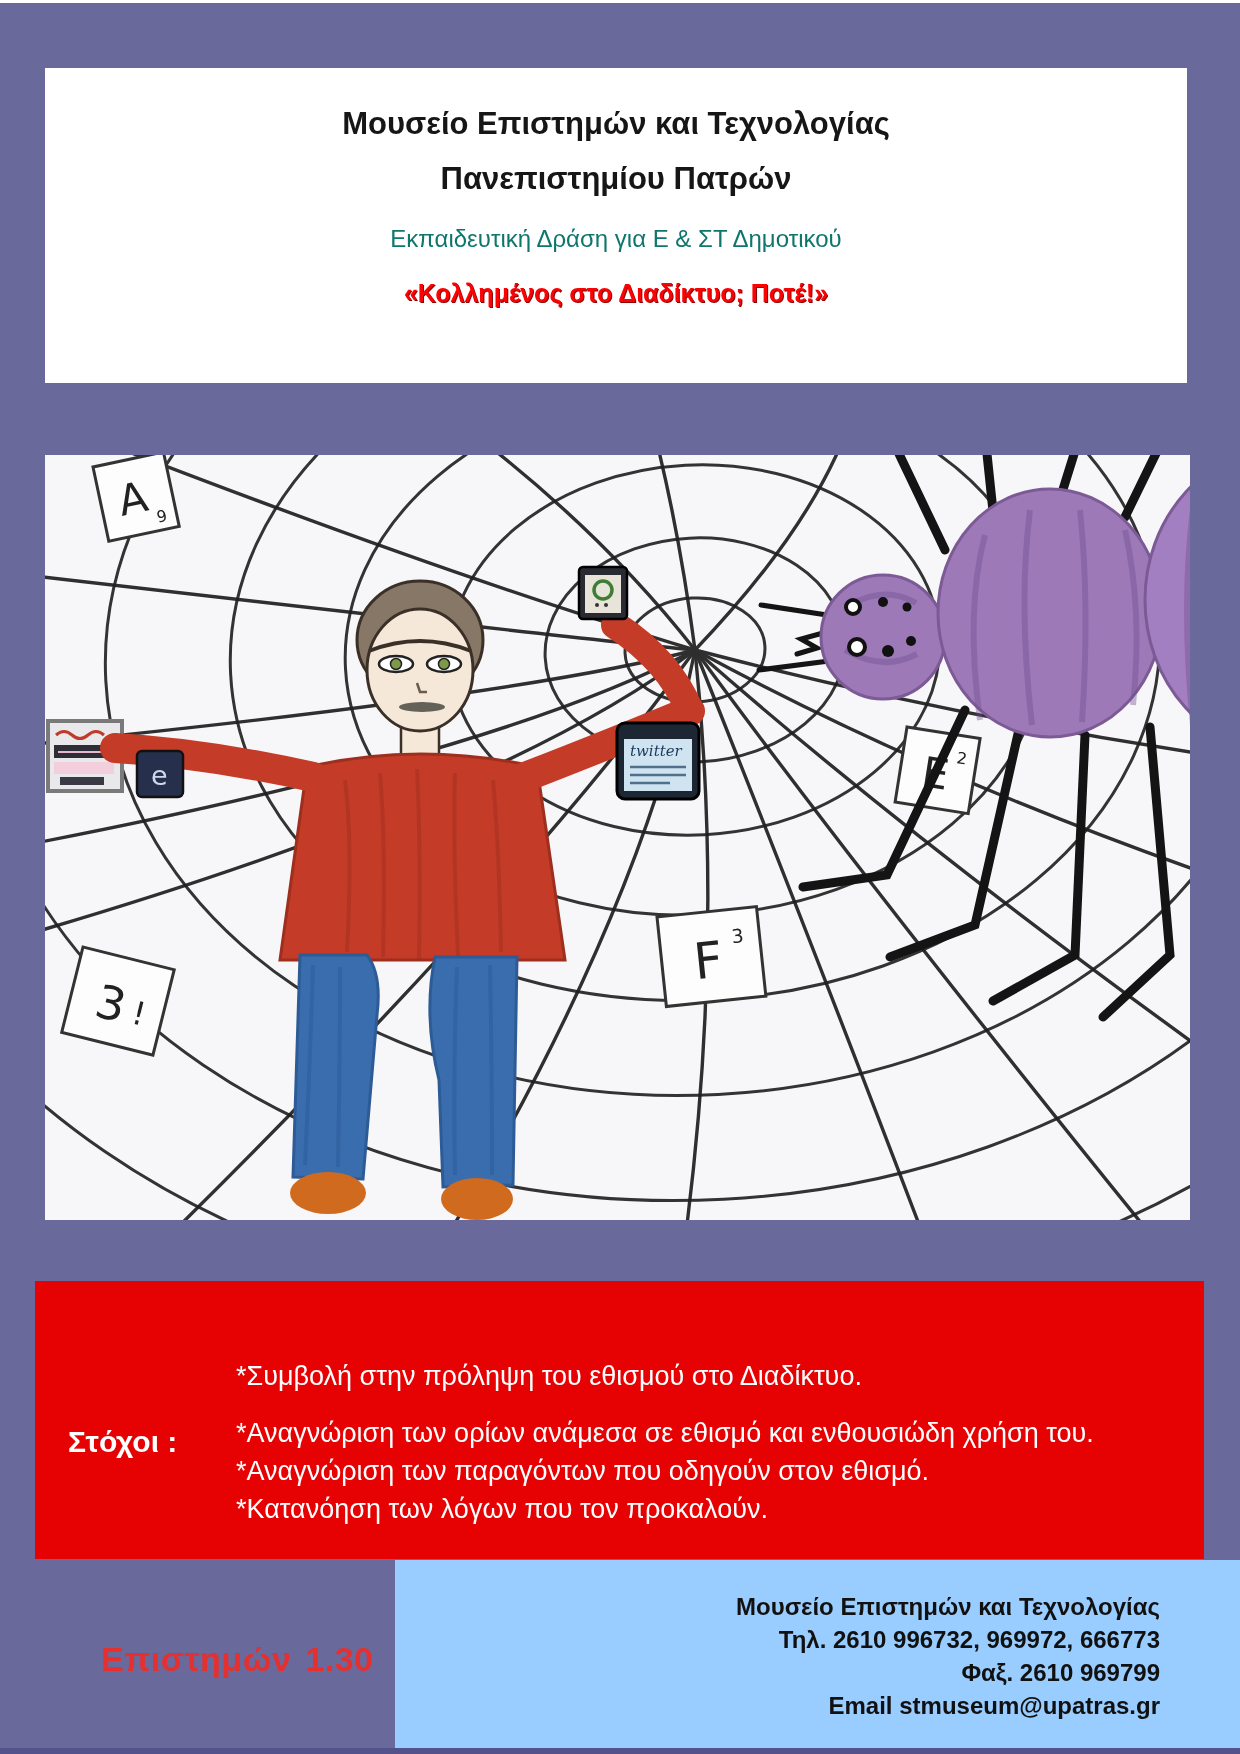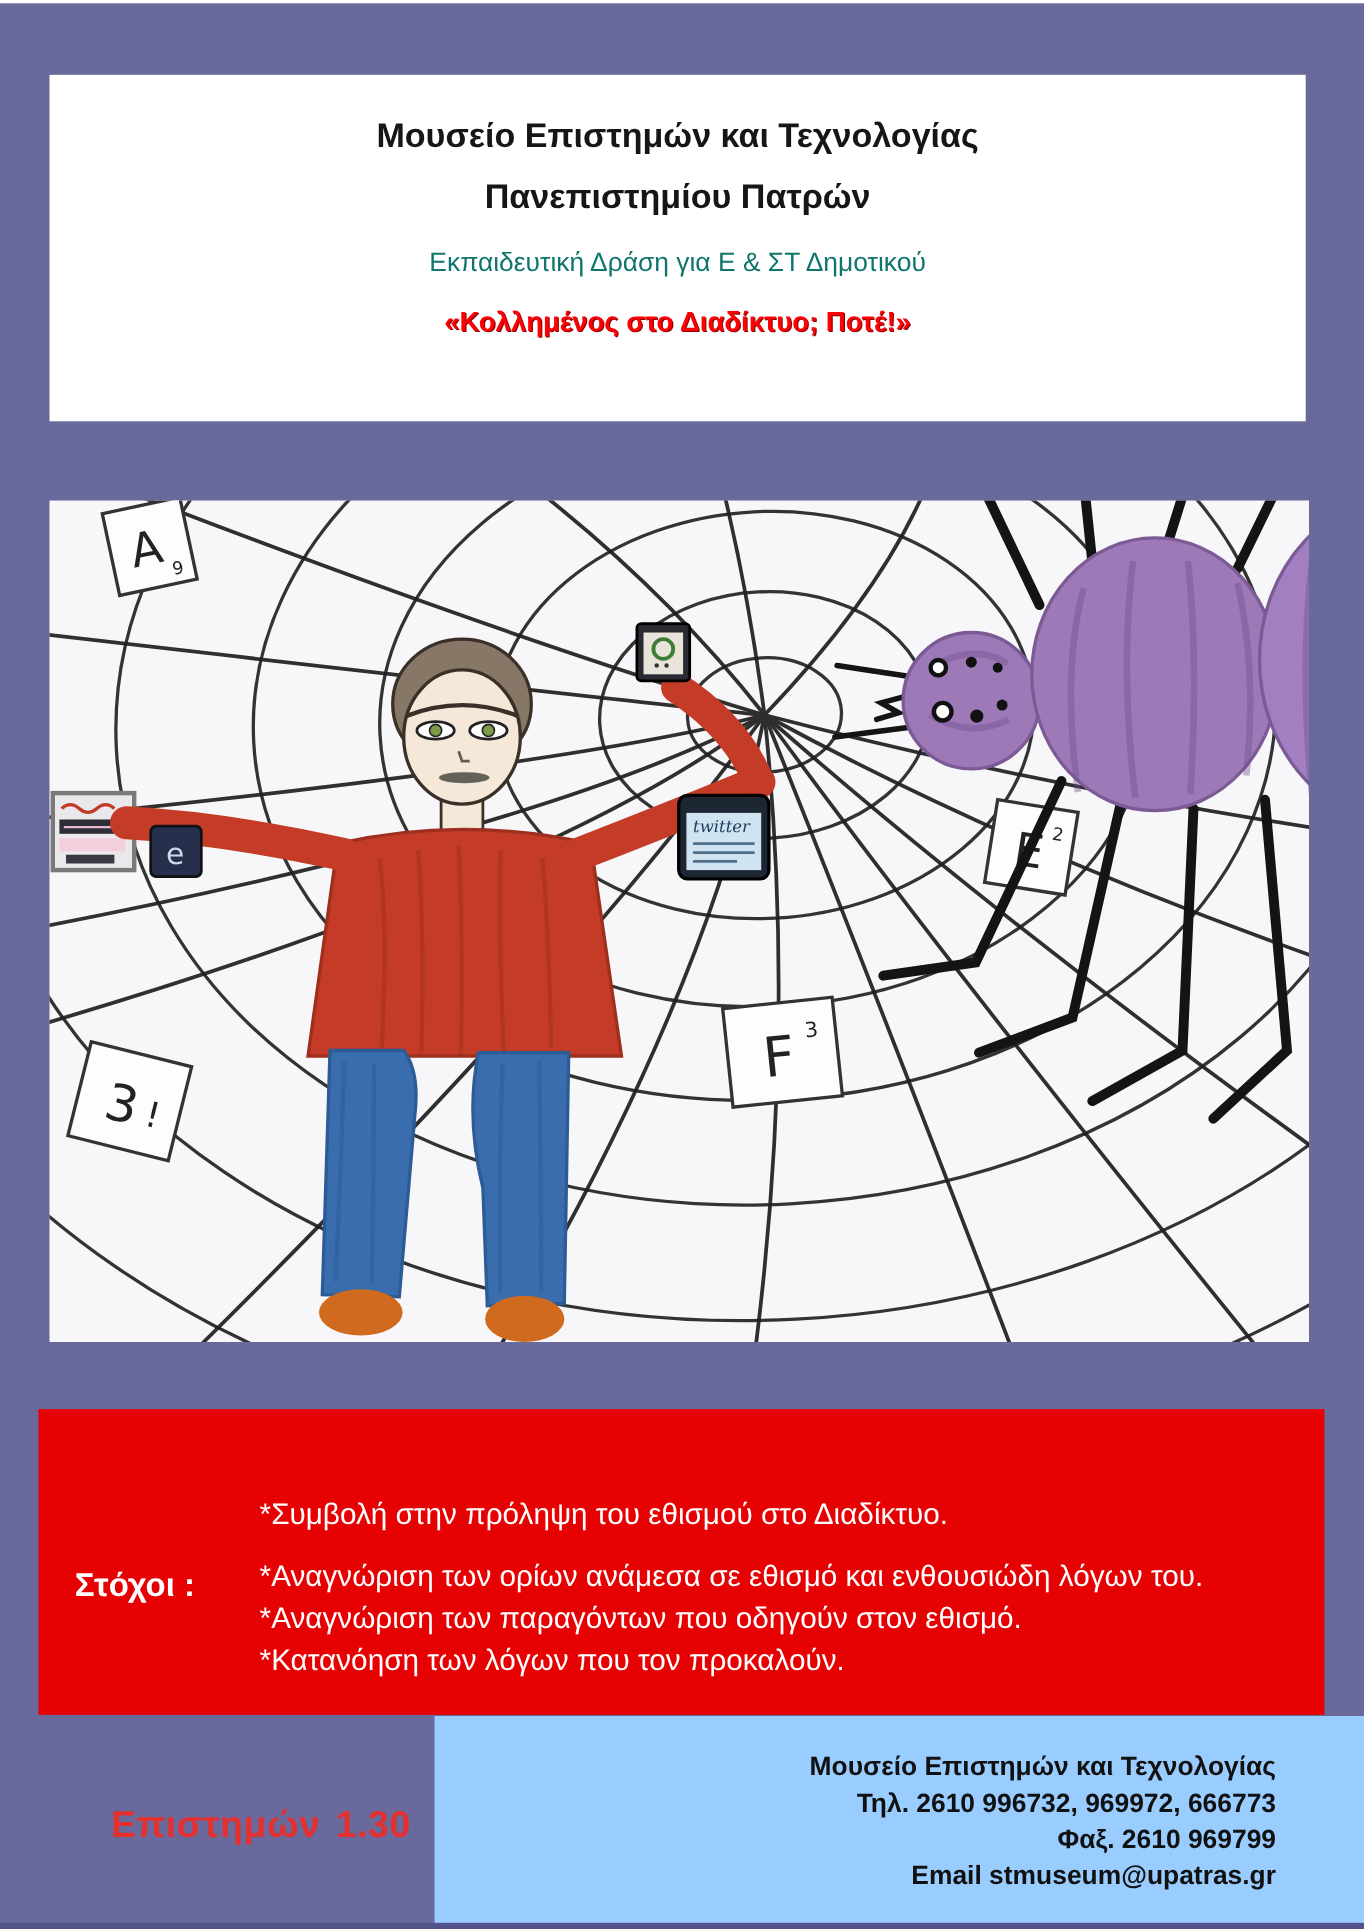--- a/index.html
+++ b/index.html
@@ -235,21 +235,21 @@
         <circle cx="866" cy="186" r="5" fill="#111"></circle>
       </g>
     </g>
   </svg>
 </div>
 
 <div class="goals-box">
   <div class="goals-label">Στόχοι :</div>
   <div class="goals-list">
     <div class="goal-item-0">*Συμβολή στην πρόληψη του εθισμού στο Διαδίκτυο.</div>
-    <div>*Αναγνώριση των ορίων ανάμεσα σε εθισμό και ενθουσιώδη λόγων του.</div>
+    <div>*Αναγνώριση των ορίων ανάμεσα σε εθισμό και ενθουσιώδη χρήση του.</div>
     <div>*Αναγνώριση των παραγόντων που οδηγούν στον εθισμό.</div>
     <div>*Κατανόηση των λόγων που τον προκαλούν.</div>
   </div>
 </div>
 
 <div class="duration">
   <span>Επιστημών</span><span class="gap"></span><span>1.30</span>
 </div>
 
 <div class="contact-box">

